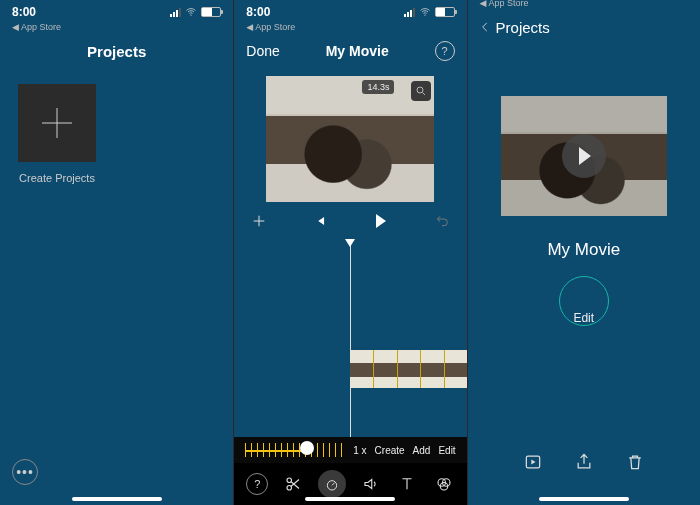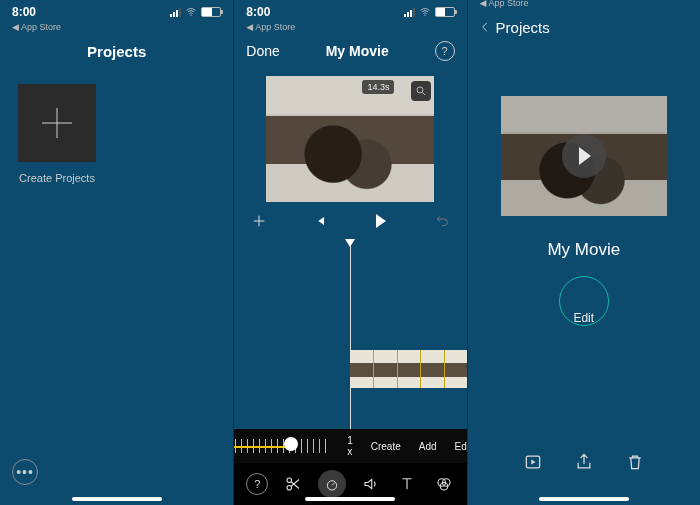--- a/index.html
+++ b/index.html
@@ -44,21 +44,21 @@
   .transport{display:flex;align-items:center;justify-content:space-between;padding:10px 16px}
   .t-ic{width:18px;height:18px;display:flex;align-items:center;justify-content:center;color:#eee}
   .tri{width:0;height:0;border-left:10px solid #fff;border-top:7px solid transparent;border-bottom:7px solid transparent}
   .timeline{flex:1;position:relative;min-height:0}
   .playhead{position:absolute;left:50%;top:0;bottom:0;width:1px;background:#ddd}
   .playhead:before{content:'';position:absolute;top:-1px;left:-5px;width:0;height:0;border-left:5px solid transparent;border-right:5px solid transparent;border-top:8px solid #fff}
   .clip{position:absolute;left:50%;top:110px;width:118px;height:38px;background:#f3c40f;display:flex;overflow:hidden}
   .clip i{flex:1;background:
     linear-gradient(180deg,#e8e4d8 0 35%,#5b4e41 35% 70%,#e8e4d8 70% 100%);border-right:1px solid #caa30a}
   .p2-bottom{background:#0a0a0a}
-  .speed{display:flex;align-items:center;justify-content:center;gap:18px;padding:6px 10px;font-size:10px;color:#eee}
+  .speed{display:flex;align-items:center;justify-content:center;gap:8px;padding:6px 10px;font-size:10px;color:#eee}
   .ruler{flex:0 0 100px;height:14px;position:relative}
   .ruler:before{content:'';position:absolute;inset:0;background:repeating-linear-gradient(90deg,#f3c40f 0 1px,transparent 1px 6px)}
   .ruler:after{content:'';position:absolute;left:55%;top:-2px;width:14px;height:14px;background:#fff;border-radius:50%}
   .ruler-bar{position:absolute;left:0;right:42%;top:50%;height:2px;background:#f3c40f}
   .sp-link{font-size:10px}
   .p2-toolbar{height:42px;display:flex;align-items:center;justify-content:space-between;padding:0 12px;background:#000}
   .tb-ic{width:22px;height:22px;display:flex;align-items:center;justify-content:center;color:#ddd}
   .sel{width:28px;height:28px;background:#3a3a3a;border-radius:50%;display:flex;align-items:center;justify-content:center}
   
   .p3-header{height:38px;display:flex;align-items:center;padding:0 10px;font-size:15px}

